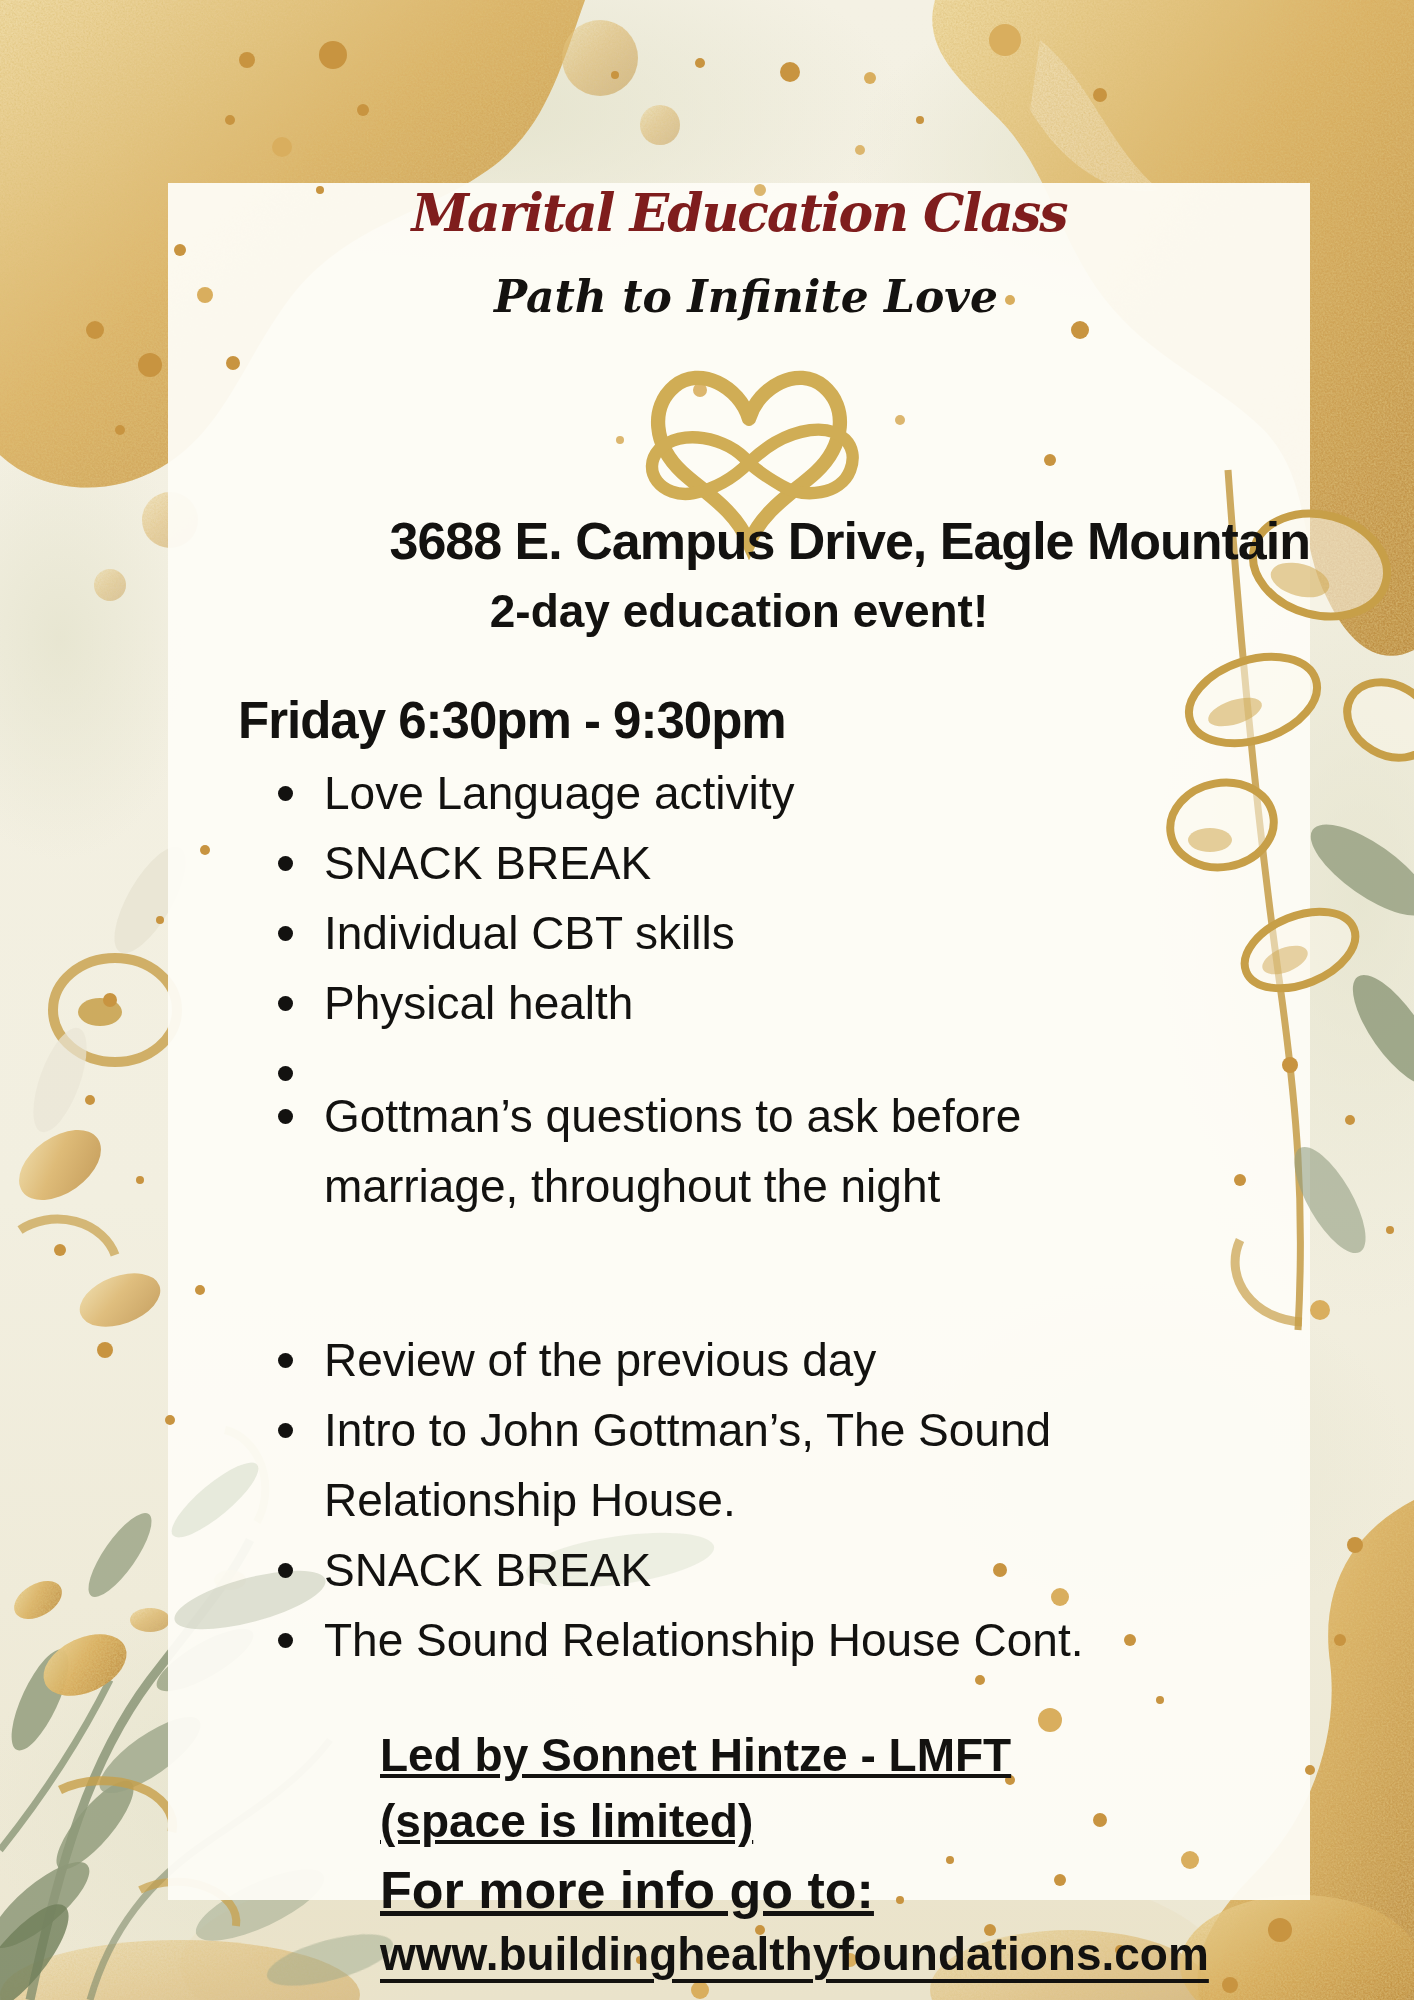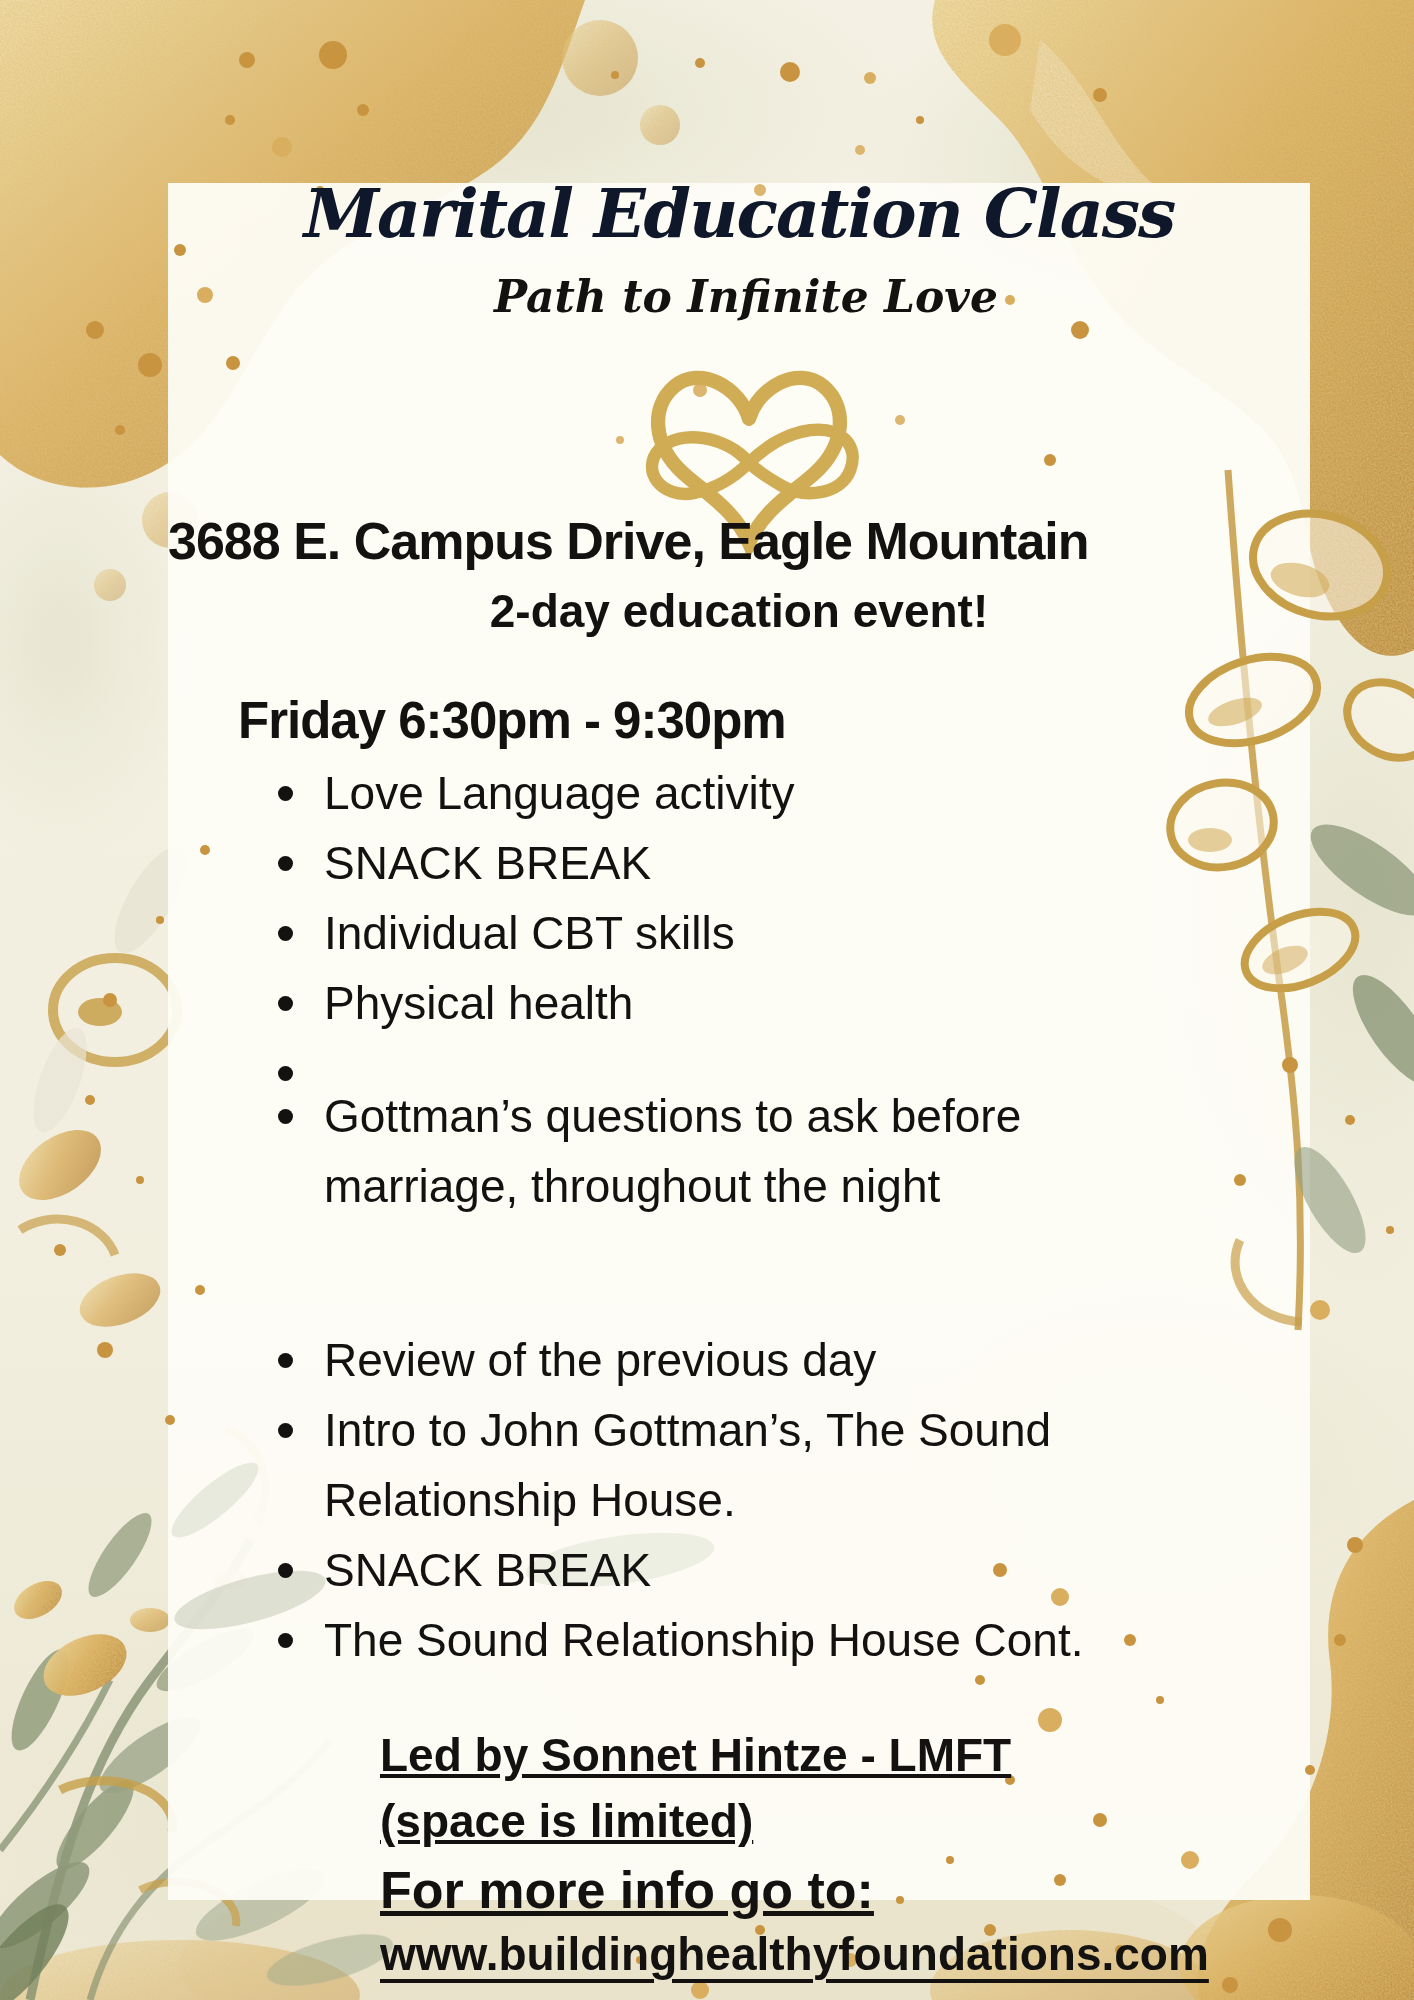--- a/index.html
+++ b/index.html
@@ -16,29 +16,29 @@
     background:rgba(253,252,246,0.95);z-index:1;
   }
   .content{
     position:absolute;left:168px;top:183px;width:1142px;height:1817px;
     z-index:3;
   }
   .content > div, .content > ul{position:absolute;}
   .title{
     left:0;top:-16px;width:1142px;text-align:center;
     font-family:"DejaVu Serif",serif;font-style:italic;font-weight:bold;
-    font-size:68px;line-height:92px;letter-spacing:-2px;color:#0f172a;
+    font-size:52px;line-height:92px;letter-spacing:-2px;color:#7f1d1d;
   }
   .subtitle{
     left:0;top:88px;width:1156px;text-align:center;
     font-family:"DejaVu Serif",serif;font-style:italic;font-weight:bold;
     font-size:44px;line-height:52px;color:#141210;
   }
   .logo-wrap{left:436px;top:167px;width:290px;height:210px;}
-  .address{left:0;top:328px;width:1142px;text-align:left;
+  .address{left:0;top:328px;width:1142px;text-align:right;
     font-size:52px;line-height:60px;font-weight:bold;letter-spacing:-1px;}
   .event-note{left:0;top:400px;width:1142px;text-align:center;
     font-size:46px;line-height:56px;font-weight:bold;}
   .session-heading{left:70px;font-size:51px;line-height:70px;font-weight:bold;letter-spacing:-1px;}
   .h-friday{top:503px;}
   .h-saturday{top:1067px;}
   ul.bullets{left:110px;margin:0;padding:0;list-style:none;width:940px;}
   .ul-friday{top:575px;}
   .ul-saturday{top:1142px;}
   .bullet-item{display:flex;align-items:flex-start;font-size:46px;line-height:70px;font-weight:400;}

